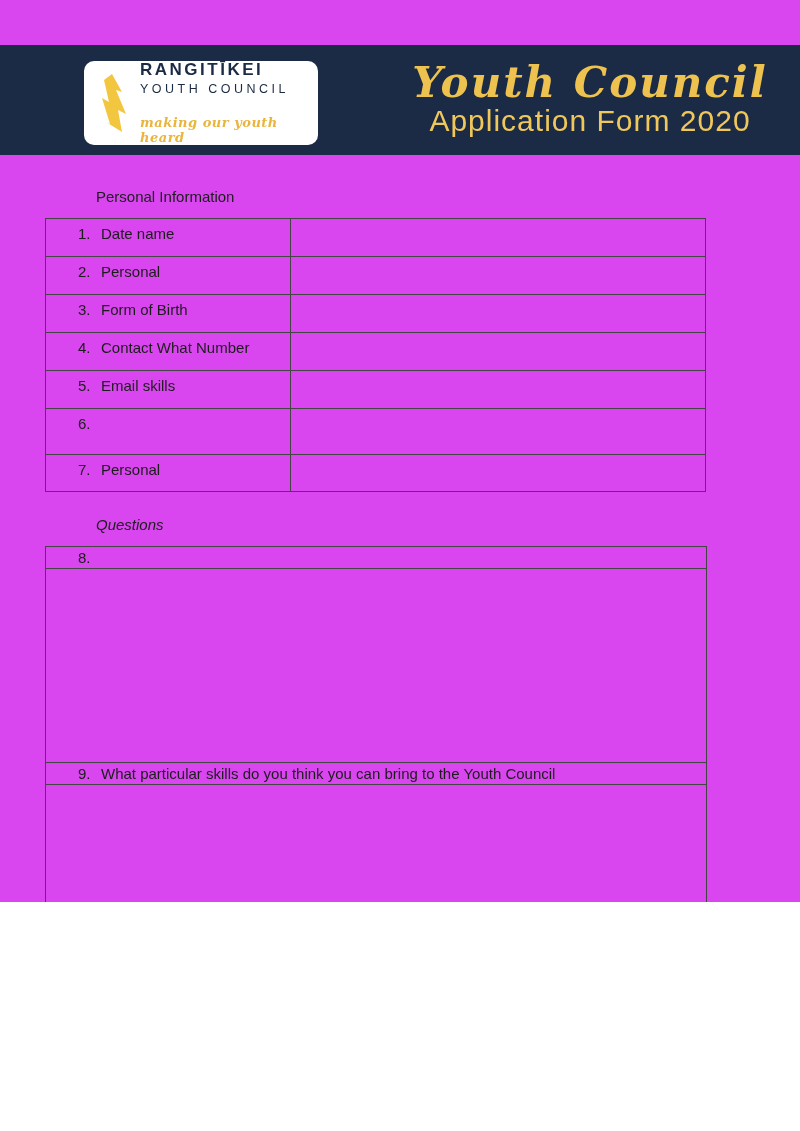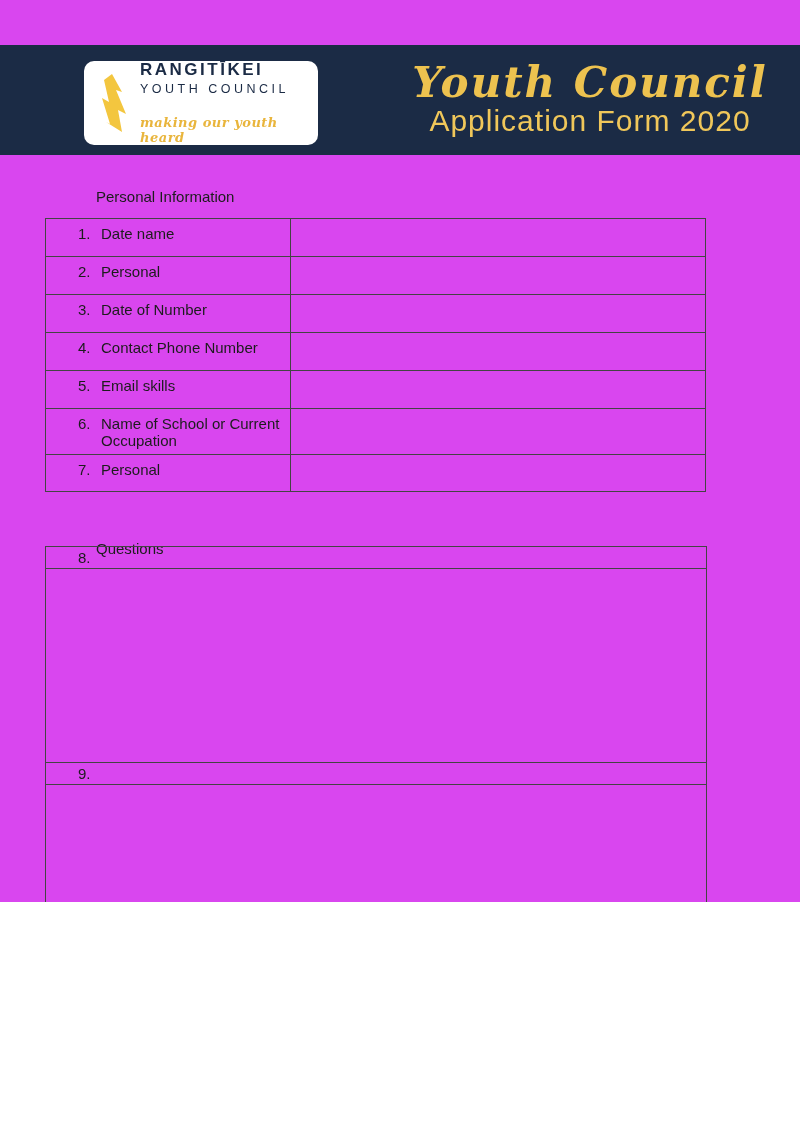--- a/index.html
+++ b/index.html
@@ -69,21 +69,21 @@
   }
 
   
   .section-heading {
     position: absolute;
     left: 96px;
     font-size: 15px;
     color: #1c1c1c;
   }
   #heading-personal { top: 188px; }
-  #heading-questions { top: 540px; }
+  #heading-questions { top: 516px; font-style: italic; }
 
   
   .pi-table {
     position: absolute;
     left: 45px; top: 218px;
     width: 661px;
     border: 1px solid #444;
   }
   .pi-row { display: flex; border-bottom: 1px solid #444; }
   .pi-row:last-child { border-bottom: none; }
@@ -160,42 +160,41 @@
     <div class="pi-row h38">
       <div class="pi-label">
         <span class="num">2.</span>
         <span>Personal</span>
       </div>
       <div class="pi-value"></div>
     </div>
     <div class="pi-row h38">
       <div class="pi-label">
         <span class="num">3.</span>
-        <span>Date of Number</span>
+        <span>Form of Birth</span>
       </div>
       <div class="pi-value"></div>
     </div>
     <div class="pi-row h38">
       <div class="pi-label">
         <span class="num">4.</span>
-        <span>Contact Phone Number</span>
+        <span>Contact What Number</span>
       </div>
       <div class="pi-value"></div>
     </div>
     <div class="pi-row h38">
       <div class="pi-label">
         <span class="num">5.</span>
         <span>Email skills</span>
       </div>
       <div class="pi-value"></div>
     </div>
     <div class="pi-row h46">
       <div class="pi-label">
         <span class="num">6.</span>
-        <span>Name of School or Current Occupation</span>
       </div>
       <div class="pi-value"></div>
     </div>
     <div class="pi-row h36">
       <div class="pi-label">
         <span class="num">7.</span>
         <span>Personal</span>
       </div>
       <div class="pi-value"></div>
     </div>
@@ -203,19 +202,20 @@
 
   <div class="section-heading" id="heading-questions">Questions</div>
 
   <div class="q-table">
     <div class="q-label-row">
       <span class="num">8.</span>
     </div>
     <div class="q-answer a8"></div>
     <div class="q-label-row">
       <span class="num">9.</span>
+      <span>What particular skills do you think you can bring to the Youth Council</span>
     </div>
     <div class="q-answer a9"></div>
   </div>
 
   <div class="page-number">1</div>
 
 </div>
 
 </body></html>

